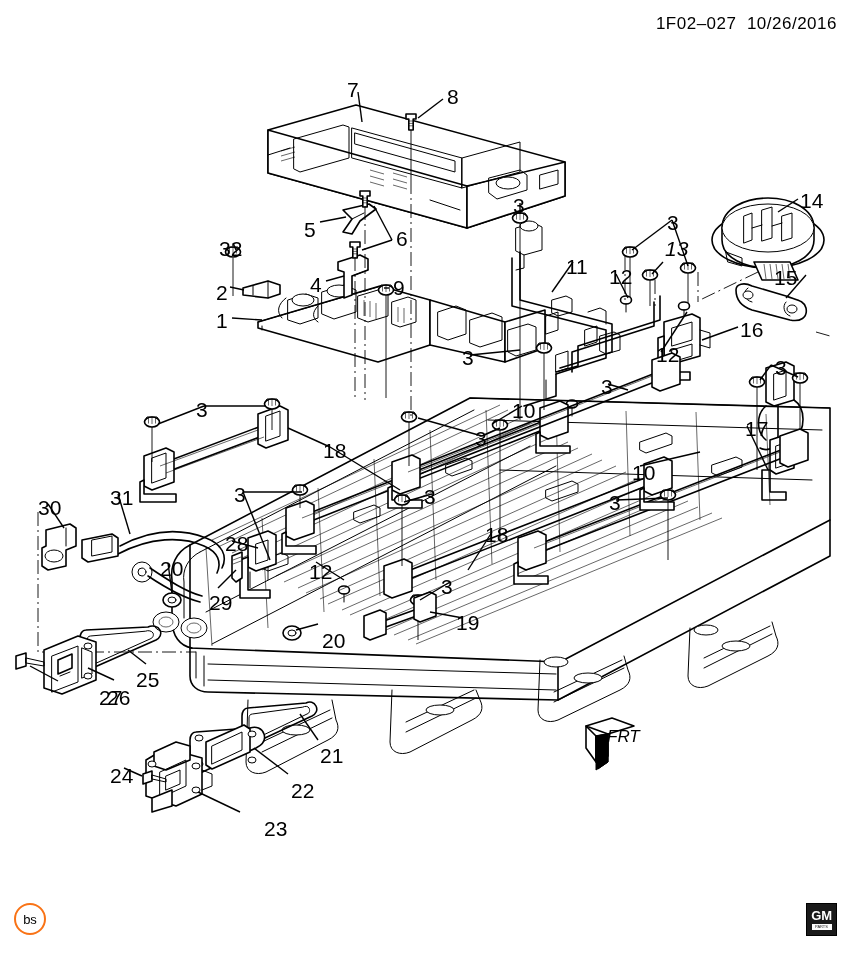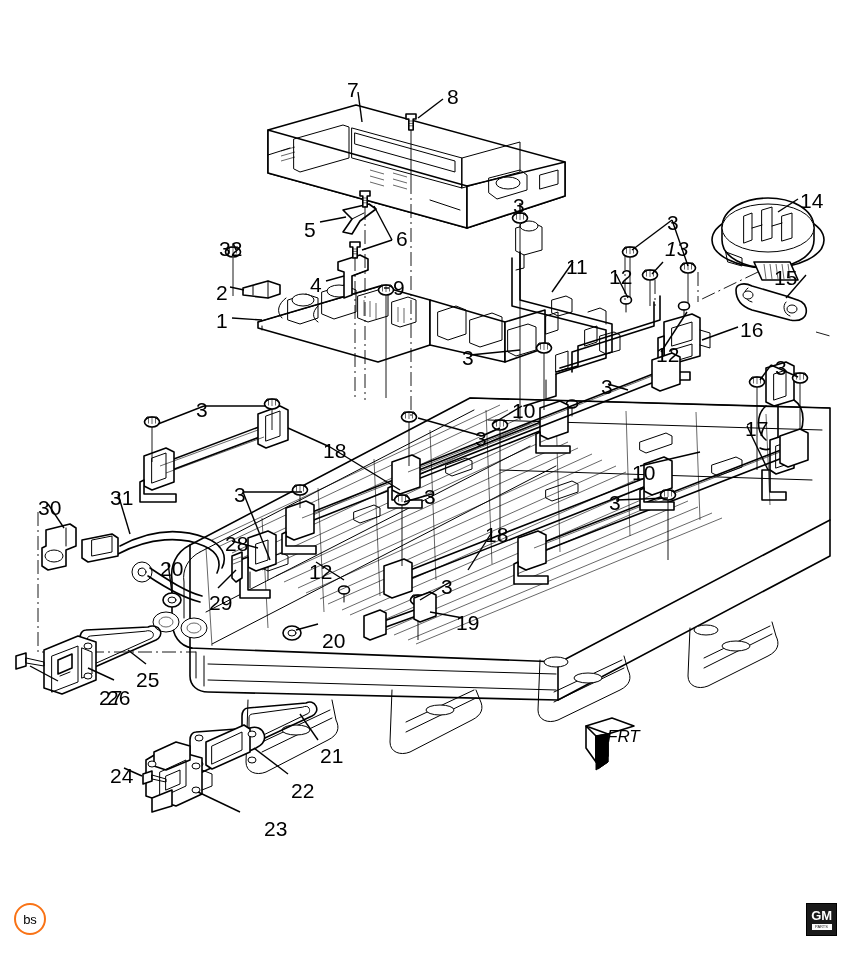--- a/index.html
+++ b/index.html
@@ -41,20 +41,21 @@
 
   
   #frtlabel{position:absolute;left:607px;top:727px;font-size:17px;
             font-style:italic;font-family:"Liberation Sans", sans-serif;}
 </style>
 </head>
 <body>
 
 <div id="sheet">
 
+  <div id="header">1F02–027  10/26/2016</div>
 
   <svg id="art" viewBox="0 0 851 960">
     <defs>
       <style>
         .s{fill:none;stroke:#000;stroke-width:1.6;stroke-linejoin:round;stroke-linecap:round;}
         .t{fill:none;stroke:#000;stroke-width:1;stroke-linejoin:round;stroke-linecap:round;}
         .h{fill:none;stroke:#000;stroke-width:.6;}
         .f{fill:#fff;stroke:#000;stroke-width:1.6;stroke-linejoin:round;}
         .ft{fill:#fff;stroke:#000;stroke-width:1;stroke-linejoin:round;}
         .bk{fill:#000;stroke:#000;stroke-width:1;}

